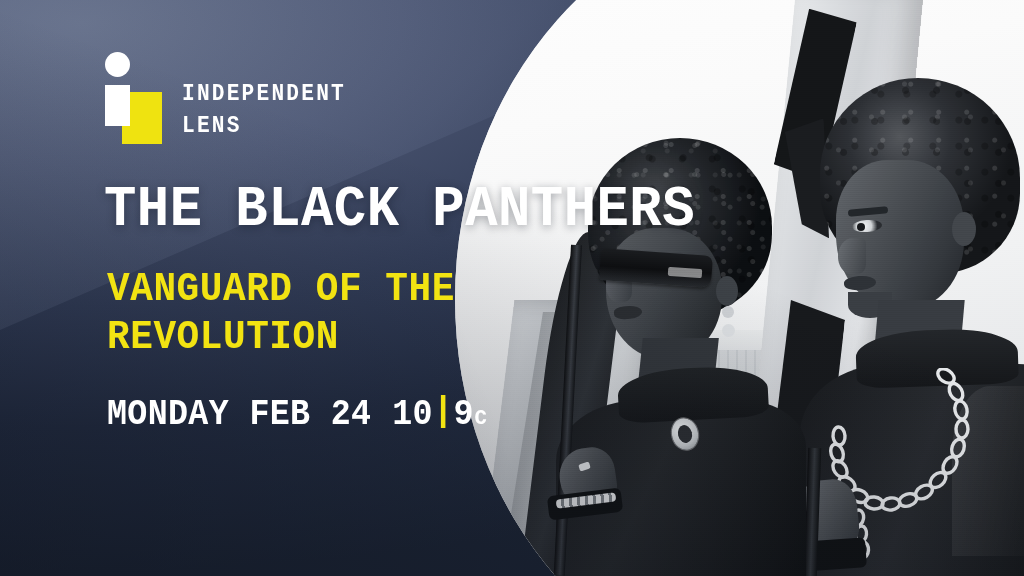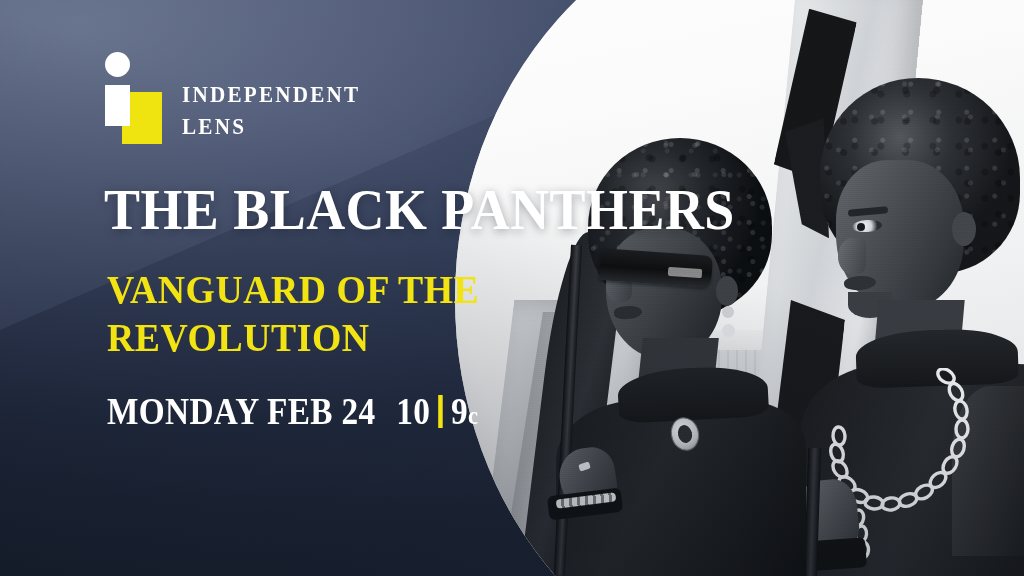--- a/index.html
+++ b/index.html
@@ -5,21 +5,21 @@
   html, body {
     margin: 0;
     padding: 0;
     background: #11161f;
   }
   #stage {
     position: relative;
     width: 1024px;
     height: 576px;
     overflow: hidden;
-    font-family: Liberation Serif, serif;
+    font-family: Liberation Mono, monospace;
     background: #263047;
   }
 
   
   .bg-base {
     position: absolute;
     inset: 0;
     background:
       radial-gradient(120% 95% at 8% 4%, #5d6780 0%, #4a5470 26%, #333e59 52%, #242e44 74%, #1d2637 100%);
   }

